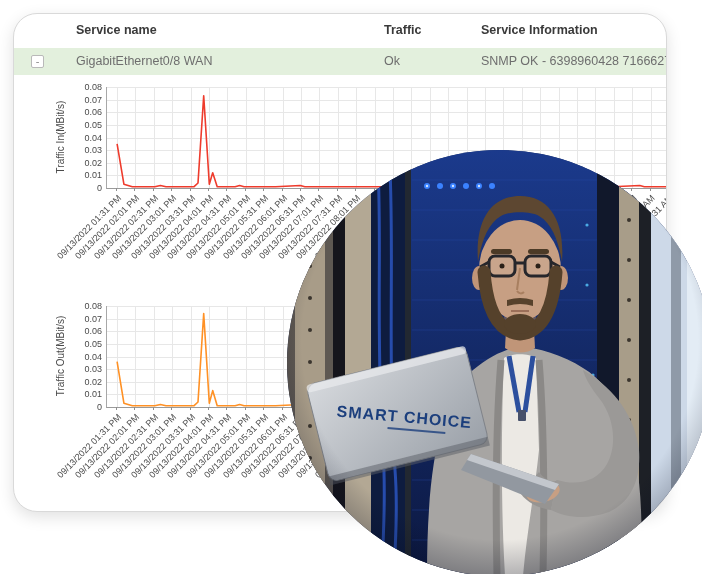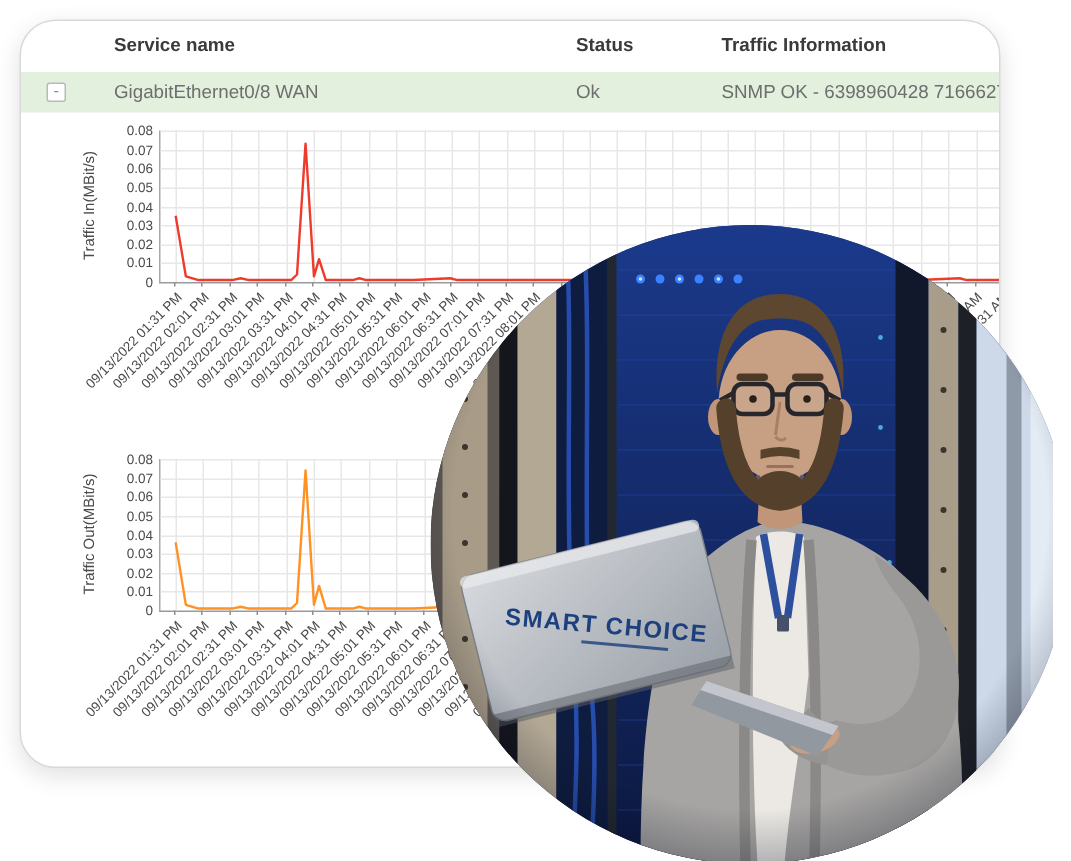--- a/index.html
+++ b/index.html
@@ -43,22 +43,22 @@
 </style>
 </head>
 <body>
 
 <div id="stage">
 
   <div class="card">
 
     <div class="thead">
       <span class="th c0">Service name</span>
-      <span class="th c1">Status</span>
-      <span class="th c2">Traffic Information</span>
+      <span class="th c1">Traffic</span>
+      <span class="th c2">Service Information</span>
     </div>
 
     <div class="trow" style="background: rgb(227, 240, 221);">
       <span class="collapse-box">-</span>
       <span class="td c0">GigabitEthernet0/8 WAN</span>
       <span class="td c1">Ok</span>
       <span class="td c2">SNMP OK - 6398960428 716662786</span>
     </div>
 
     <div class="chart" style="top:73px">

